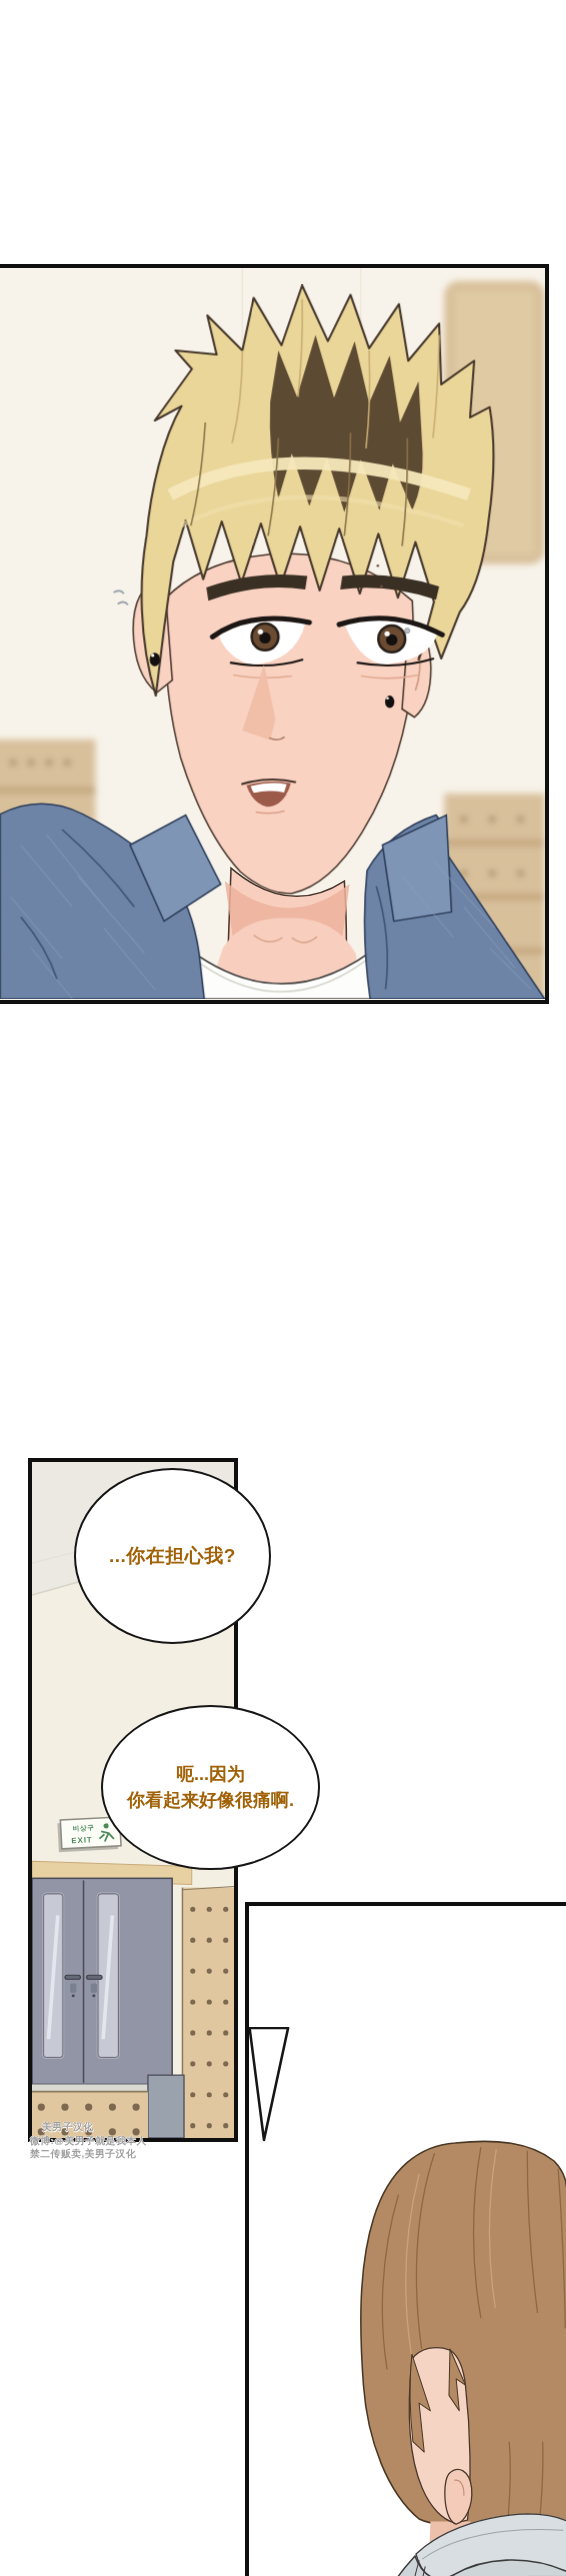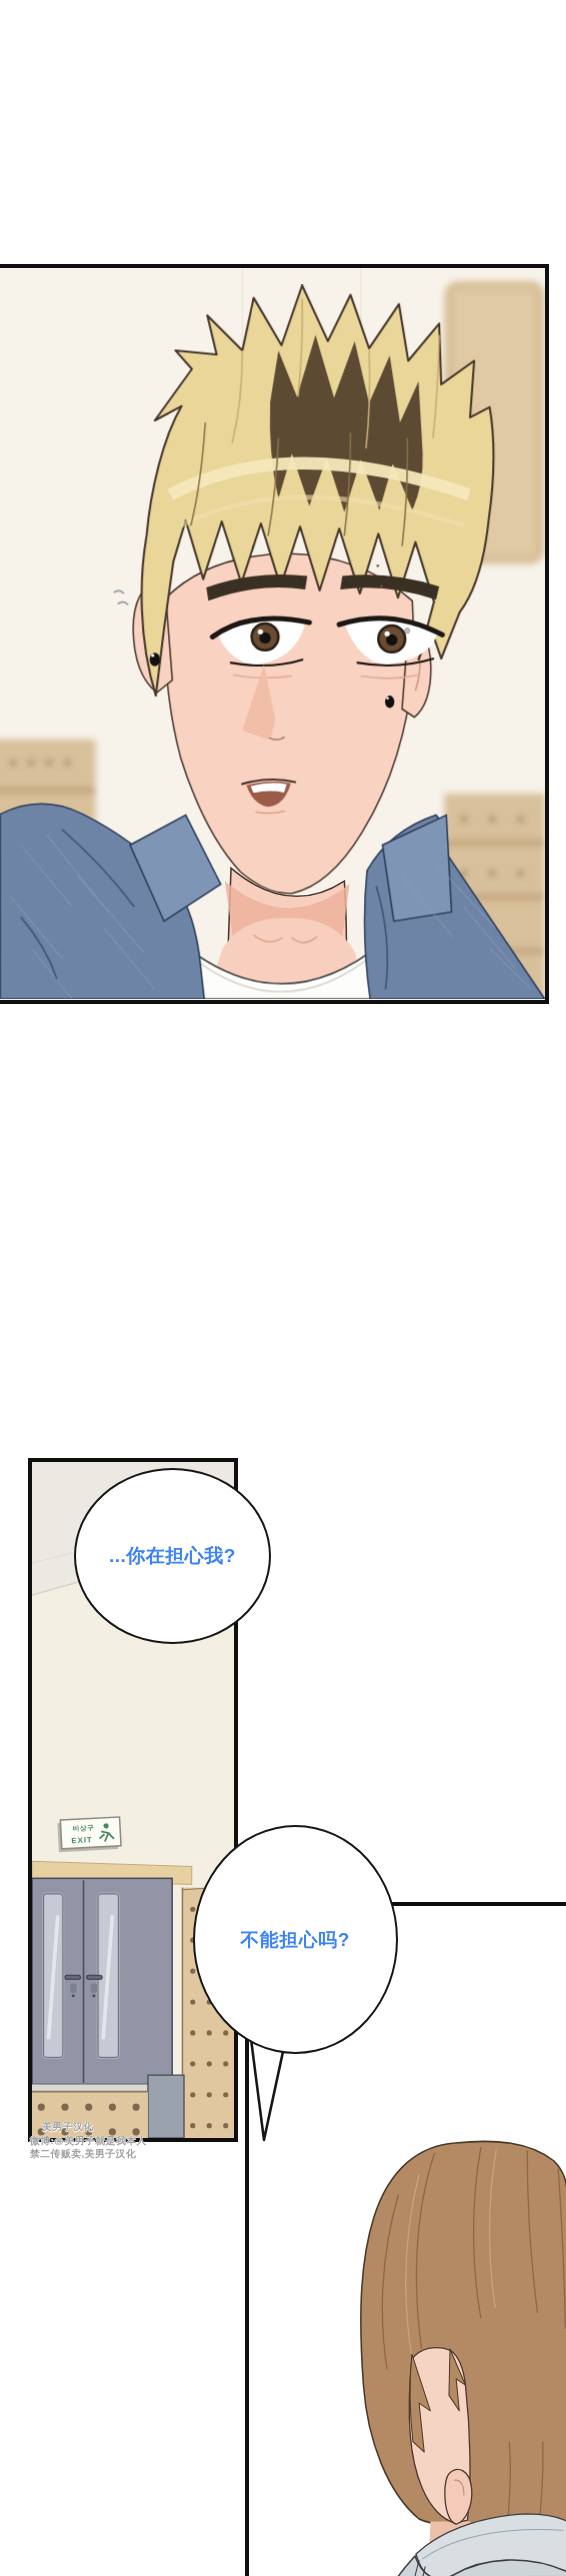--- a/index.html
+++ b/index.html
@@ -7,21 +7,21 @@
         font-family:"Liberation Sans", sans-serif;}
   .panel{position:absolute;box-sizing:border-box;background:#fff;}
   #panel1{left:0;top:264px;width:549px;height:740px;border-top:4.6px solid #0f0f0f;
           border-bottom:4.6px solid #0f0f0f;border-right:4.6px solid #0f0f0f;background:#f7f3ea;overflow:hidden;}
   #panel2{left:28px;top:1458px;width:210px;height:684px;border:4.1px solid #0f0f0f;background:#f4efe3;overflow:hidden;}
   #panel3{left:245px;top:1902px;width:322px;height:894px;border-top:4.1px solid #0f0f0f;
           border-left:4.1px solid #0f0f0f;border-bottom:4.1px solid #0f0f0f;background:#ffffff;overflow:hidden;}
   .panel svg{display:block;}
   .bubble{position:absolute;background:#ffffff;border:2.6px solid #161616;border-radius:50%;
           display:flex;align-items:center;justify-content:center;text-align:center;
-          color:#3b82f6;font-weight:bold;z-index:30;}
+          color:#a16207;font-weight:bold;z-index:30;}
   #bubble1{left:74px;top:1468px;width:193px;height:172px;font-size:19px;letter-spacing:0.5px;z-index:33;}
   #bubble2{left:101px;top:1705px;width:215px;height:161px;font-size:18px;line-height:1.42;z-index:32;}
   #bubble3{left:193px;top:1825px;width:201px;height:225px;font-size:18.5px;letter-spacing:1px;z-index:31;}
   #bubble3-tail{position:absolute;left:234px;top:2027px;z-index:30;}
   .credits{position:absolute;left:30px;z-index:40;color:#a0a0a0;font-size:9.8px;font-weight:bold;
            letter-spacing:0.5px;text-shadow:0.5px 0.5px 0 #ffffff,-0.5px -0.5px 0 #ffffff,0 0 1px #ffffff;white-space:nowrap;}
   #credit1{top:2121px;padding-left:12px;}
   #credit2{top:2135px;text-align:center;}
   #credit3{top:2148px;}
 </style>
@@ -351,22 +351,25 @@
         <path d="M 540 1310 C 570 1400 595 1470 610 1520"></path>
         <path d="M 330 1270 Q 300 1380 310 1450"></path>
           <path d="M 342 1282 Q 316 1390 326 1455"></path>
       </g>
     </svg>
   </div>
 
   <svg id="bubble3-tail" width="62" height="118" viewBox="0 0 120 230">
     <path d="M 30 2 L 58 220 L 105 2 Z" fill="#ffffff" stroke="#161616" stroke-width="5" stroke-linejoin="round"></path>
   </svg>
-  <div class="bubble" id="bubble3">
-    <span>不能担心吗?</span>
+  <div class="bubble" id="bubble2">
+    <div>
+      <div>呃...因为</div>
+      <div>你看起来好像很痛啊.</div>
+    </div>
   </div>
   <div class="bubble" id="bubble1">
     <span>...你在担心我?</span>
   </div>
 
   <div class="credits" id="credit1">美男子汉化</div>
   <div class="credits" id="credit2">微博:@美男子就是我本人</div>
   <div class="credits" id="credit3">禁二传贩卖,美男子汉化</div>
 
 </div>

